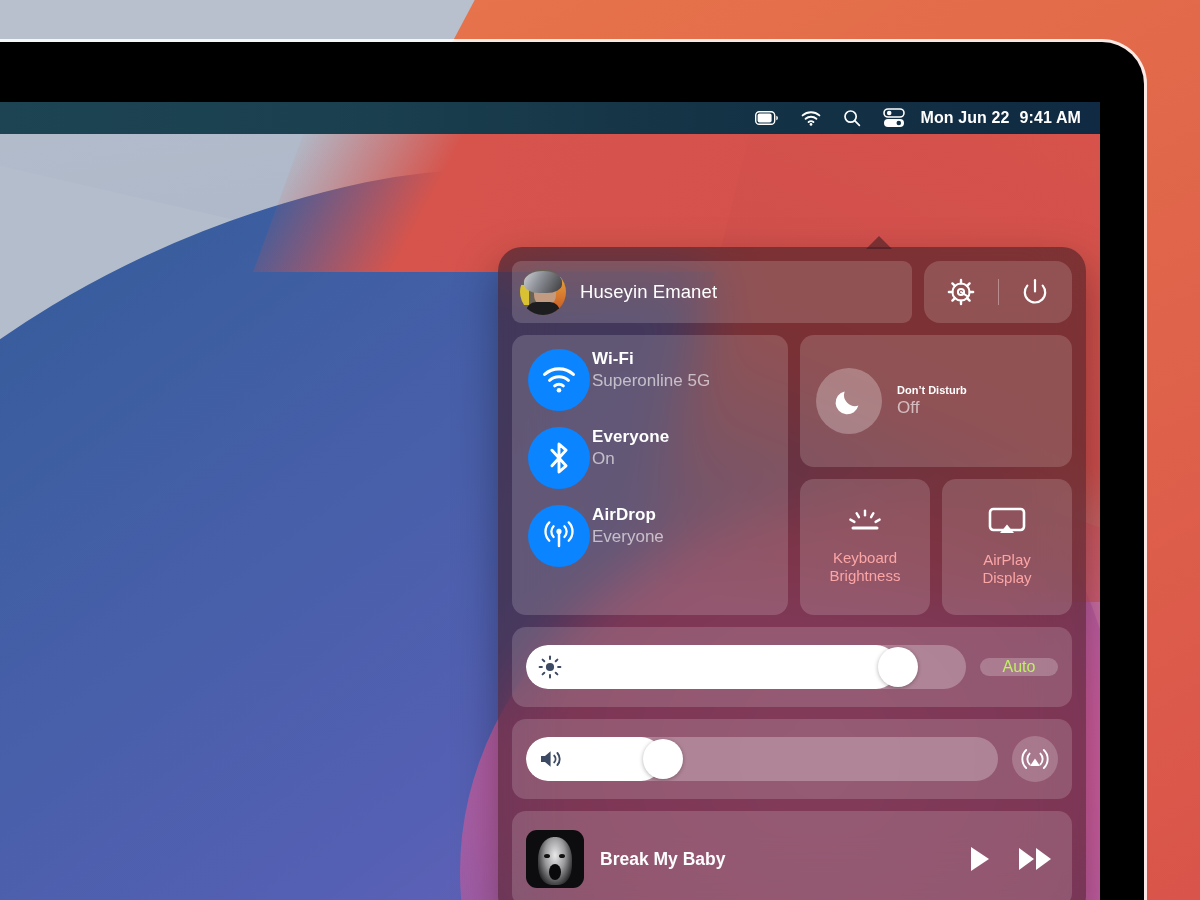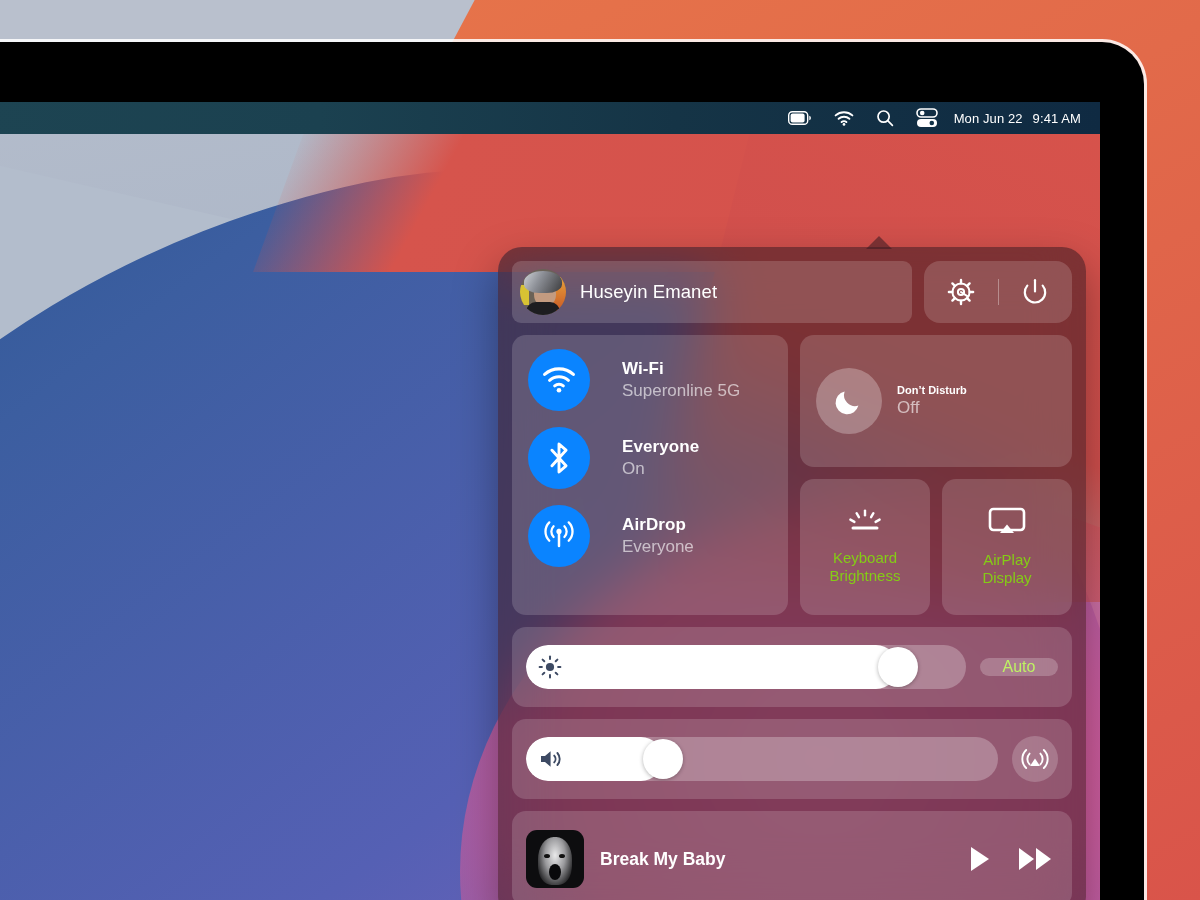--- a/index.html
+++ b/index.html
@@ -117,24 +117,25 @@
   .mb-item {
     display: flex;
     align-items: center;
     justify-content: center;
     height: 32px;
     padding: 0 11px;
     color: #fff;
   }
   .mb-text {
     color: #fff;
-    font-size: 13px;
+    font-size: 16px;
     letter-spacing: 0.1px;
     padding: 0 5px;
     white-space: nowrap;
+    font-weight: bold;
   }
   .mb-cc { position: relative; }
 
   
   #cc {
     position: absolute;
     left: 514px;
     top: 145px;
     width: 588px;
     padding: 14px;
@@ -224,22 +225,21 @@
   .conn-card {
     width: 276px;
     padding: 14px 0 14px 16px;
     display: flex;
     flex-direction: column;
     gap: 16px;
     border-radius: 14px;
   }
   .conn-row {
     display: flex;
-    align-items: center;
-    gap: 32px;
+    gap: 2px;
   }
   .conn-icon {
     width: 62px; height: 62px;
     border-radius: 50%;
     background: #0a84ff;
     display: flex;
     align-items: center;
     justify-content: center;
     flex: 0 0 auto;
   }
@@ -274,21 +274,21 @@
     height: 136px;
     border-radius: 14px;
     display: flex;
     flex-direction: column;
     align-items: center;
     justify-content: center;
     gap: 10px;
     padding: 0 6px;
   }
   .mini-label {
-    color: #84cc16;
+    color: #fca5a5;
     font-size: 15px;
     line-height: 1.22;
     text-align: center;
     font-weight: 400;
   }
 
   
   .slider-card {
     height: 80px;
     display: flex;

